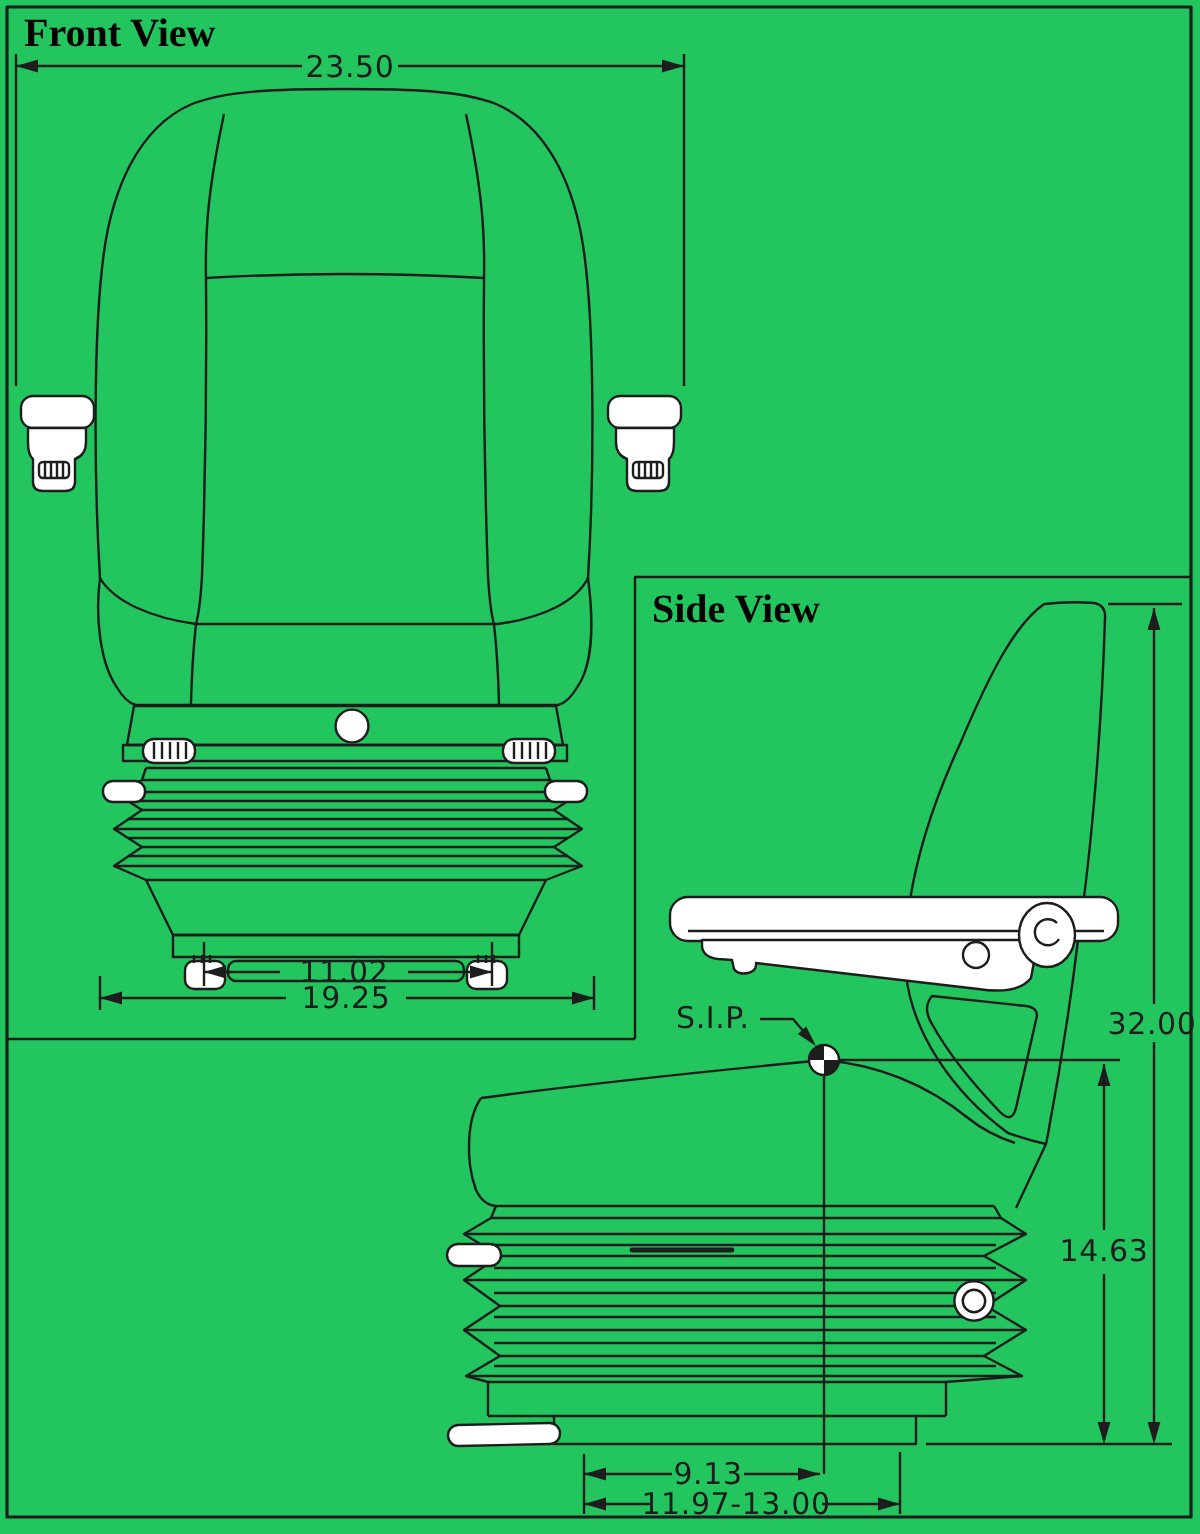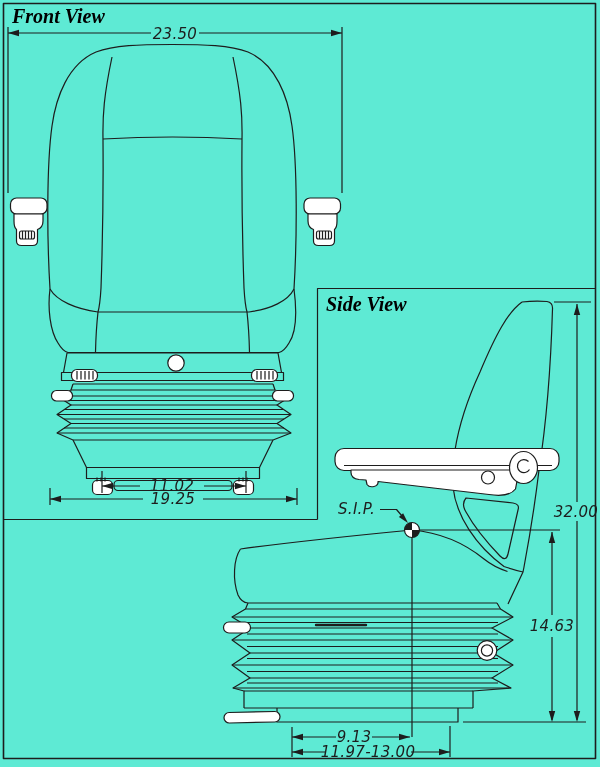--- a/index.html
+++ b/index.html
@@ -1,16 +1,16 @@
 <!DOCTYPE html>
 <html><head>
 <meta charset="utf-8">
 <style>
   html,body{margin:0;padding:0;background:#ffffff;}
-  #stage{width:600px;height:767px;position:relative;background:#5eead4;overflow:hidden;font-style:italic;}
+  #stage{width:600px;height:767px;position:relative;background:#22c55e;overflow:hidden;}
   svg{display:block;}
   .dimtxt{font-family:"DejaVu Sans",sans-serif;font-size:15px;fill:#1d1d1d;letter-spacing:.3px;}
   .viewlbl{font-family:"Liberation Serif","DejaVu Serif",serif;font-size:20px;font-weight:bold;fill:#000000;}
 </style>
 </head>
 <body>
 
 <div id="stage">
 <svg width="600" height="767" viewBox="0 0 600 767">
   <g stroke="#1d1d1d" stroke-width="1.2" fill="none" stroke-linecap="butt" stroke-linejoin="round">

